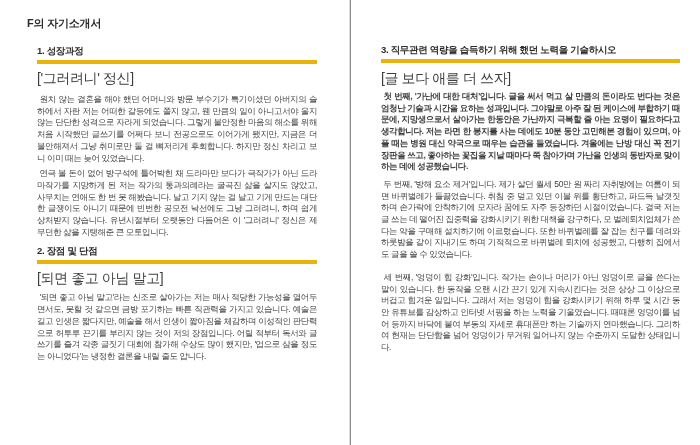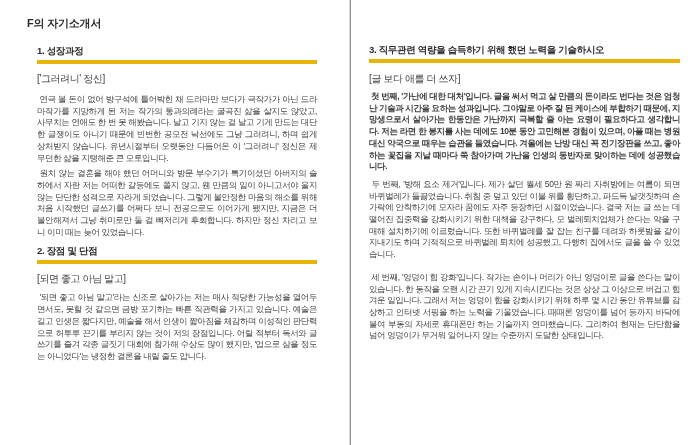--- a/index.html
+++ b/index.html
@@ -18,21 +18,21 @@
   }
   .page {
     box-sizing: border-box;
     height: 445px;
     overflow: hidden;
     background: #ffffff;
   }
   .page-left  { width: 349px; padding: 17px 32px 0 37px; }
   .divider    { width: 2px; height: 445px;
                 background: linear-gradient(to right, #d9d9d9 0 50%, #8f8f8f 50% 100%); }
-  .page-right { width: 349px; padding: 44px 20px 0 18px; }
+  .page-right { width: 349px; padding: 44px 20px 0 30px; }
 
   .doc-title {
     font-size: 11px;
     font-weight: bold;
     color: #2b2b2b;
     margin: 0 0 0 -10px;
     letter-spacing: -0.2px;
     line-height: 13px;
   }
   .sec-heading {
@@ -40,21 +40,21 @@
     font-weight: bold;
     color: #2b2b2b;
     letter-spacing: -0.3px;
     line-height: 11px;
     margin: 15px 0 0 0;
     padding-bottom: 4px;
     border-bottom: 4px solid #eab308;
   }
   .page-right .sec-heading { margin-top: 0; }
   .sec-subtitle {
-    font-size: 10px;
+    font-size: 14px;
     letter-spacing: -0.4px;
     line-height: 11px;
     margin: 9px 0 0 0;
     color: #3f3f3f;
   }
   .page-right .sec-subtitle { margin-top: 10px; }
   .para {
     font-size: 8.5px;
     letter-spacing: -0.4px;
     line-height: 11.7px;
@@ -73,22 +73,22 @@
 <body>
 
 <div class="spread">
 
   <div class="page page-left">
     <h1 class="doc-title">F의 자기소개서</h1>
 
     <div class="section">
       <h2 class="sec-heading">1. 성장과정</h2>
       <p class="sec-subtitle">['그러려니' 정신]</p>
+      <p class="para"> 원치 않는 결혼을 해야 했던 어머니와 방문 부수기가 특기이셨던 아버지의 슬하에서 자란 저는 어떠한 갈등에도 쫄지 않고, 웬 만큼의 일이 아니고서야 울지 않는 단단한 성격으로 자라게 되었습니다. 그렇게 불안정한 마음의 해소를 위해 처음 시작했던 글쓰기를 어쩌다 보니 전공으로도 이어가게 됐지만, 지금은 더 불안해져서 그냥 취미로만 둘 걸 뼈저리게 후회합니다. 하지만 정신 차리고 보니 이미 때는 늦어 있었습니다.</p>
       <p class="para"> 연극 볼 돈이 없어 방구석에 틀어박힌 채 드라마만 보다가 극작가가 아닌 드라마작가를 지망하게 된 저는 작가의 통과의례라는 굴곡진 삶을 살지도 않았고, 사무치는 연애도 한 번 못 해봤습니다. 날고 기지 않는 걸 날고 기게 만드는 대단한 글쟁이도 아니기 때문에 빈번한 공모전 낙선에도 그냥 그러려니, 하며 쉽게 상처받지 않습니다. 유년시절부터 오랫동안 다듬어온 이 '그러려니' 정신은 제 무던한 삶을 지탱해준 큰 모토입니다.</p>
-      <p class="para"> 원치 않는 결혼을 해야 했던 어머니와 방문 부수기가 특기이셨던 아버지의 슬하에서 자란 저는 어떠한 갈등에도 쫄지 않고, 웬 만큼의 일이 아니고서야 울지 않는 단단한 성격으로 자라게 되었습니다. 그렇게 불안정한 마음의 해소를 위해 처음 시작했던 글쓰기를 어쩌다 보니 전공으로도 이어가게 됐지만, 지금은 더 불안해져서 그냥 취미로만 둘 걸 뼈저리게 후회합니다. 하지만 정신 차리고 보니 이미 때는 늦어 있었습니다.</p>
     </div>
 
     <div class="section">
       <h2 class="sec-heading mt7">2. 장점 및 단점</h2>
       <p class="sec-subtitle">[되면 좋고 아님 말고]</p>
       <p class="para mt8"> '되면 좋고 아님 말고'라는 신조로 살아가는 저는 매사 적당한 가능성을 열어두면서도, 못할 것 같으면 금방 포기하는 빠른 직관력을 가지고 있습니다. 예술은 길고 인생은 짧다지만, 예술을 해서 인생이 짧아짐을 체감하며 이성적인 판단력으로 허투루 끈기를 부리지 않는 것이 저의 장점입니다. 어릴 적부터 독서와 글쓰기를 즐겨 각종 글짓기 대회에 참가해 수상도 많이 했지만, '업으로 삼을 정도는 아니었다'는 냉정한 결론을 내릴 줄도 압니다.</p>
     </div>
   </div>
 
   <div class="divider"></div>

